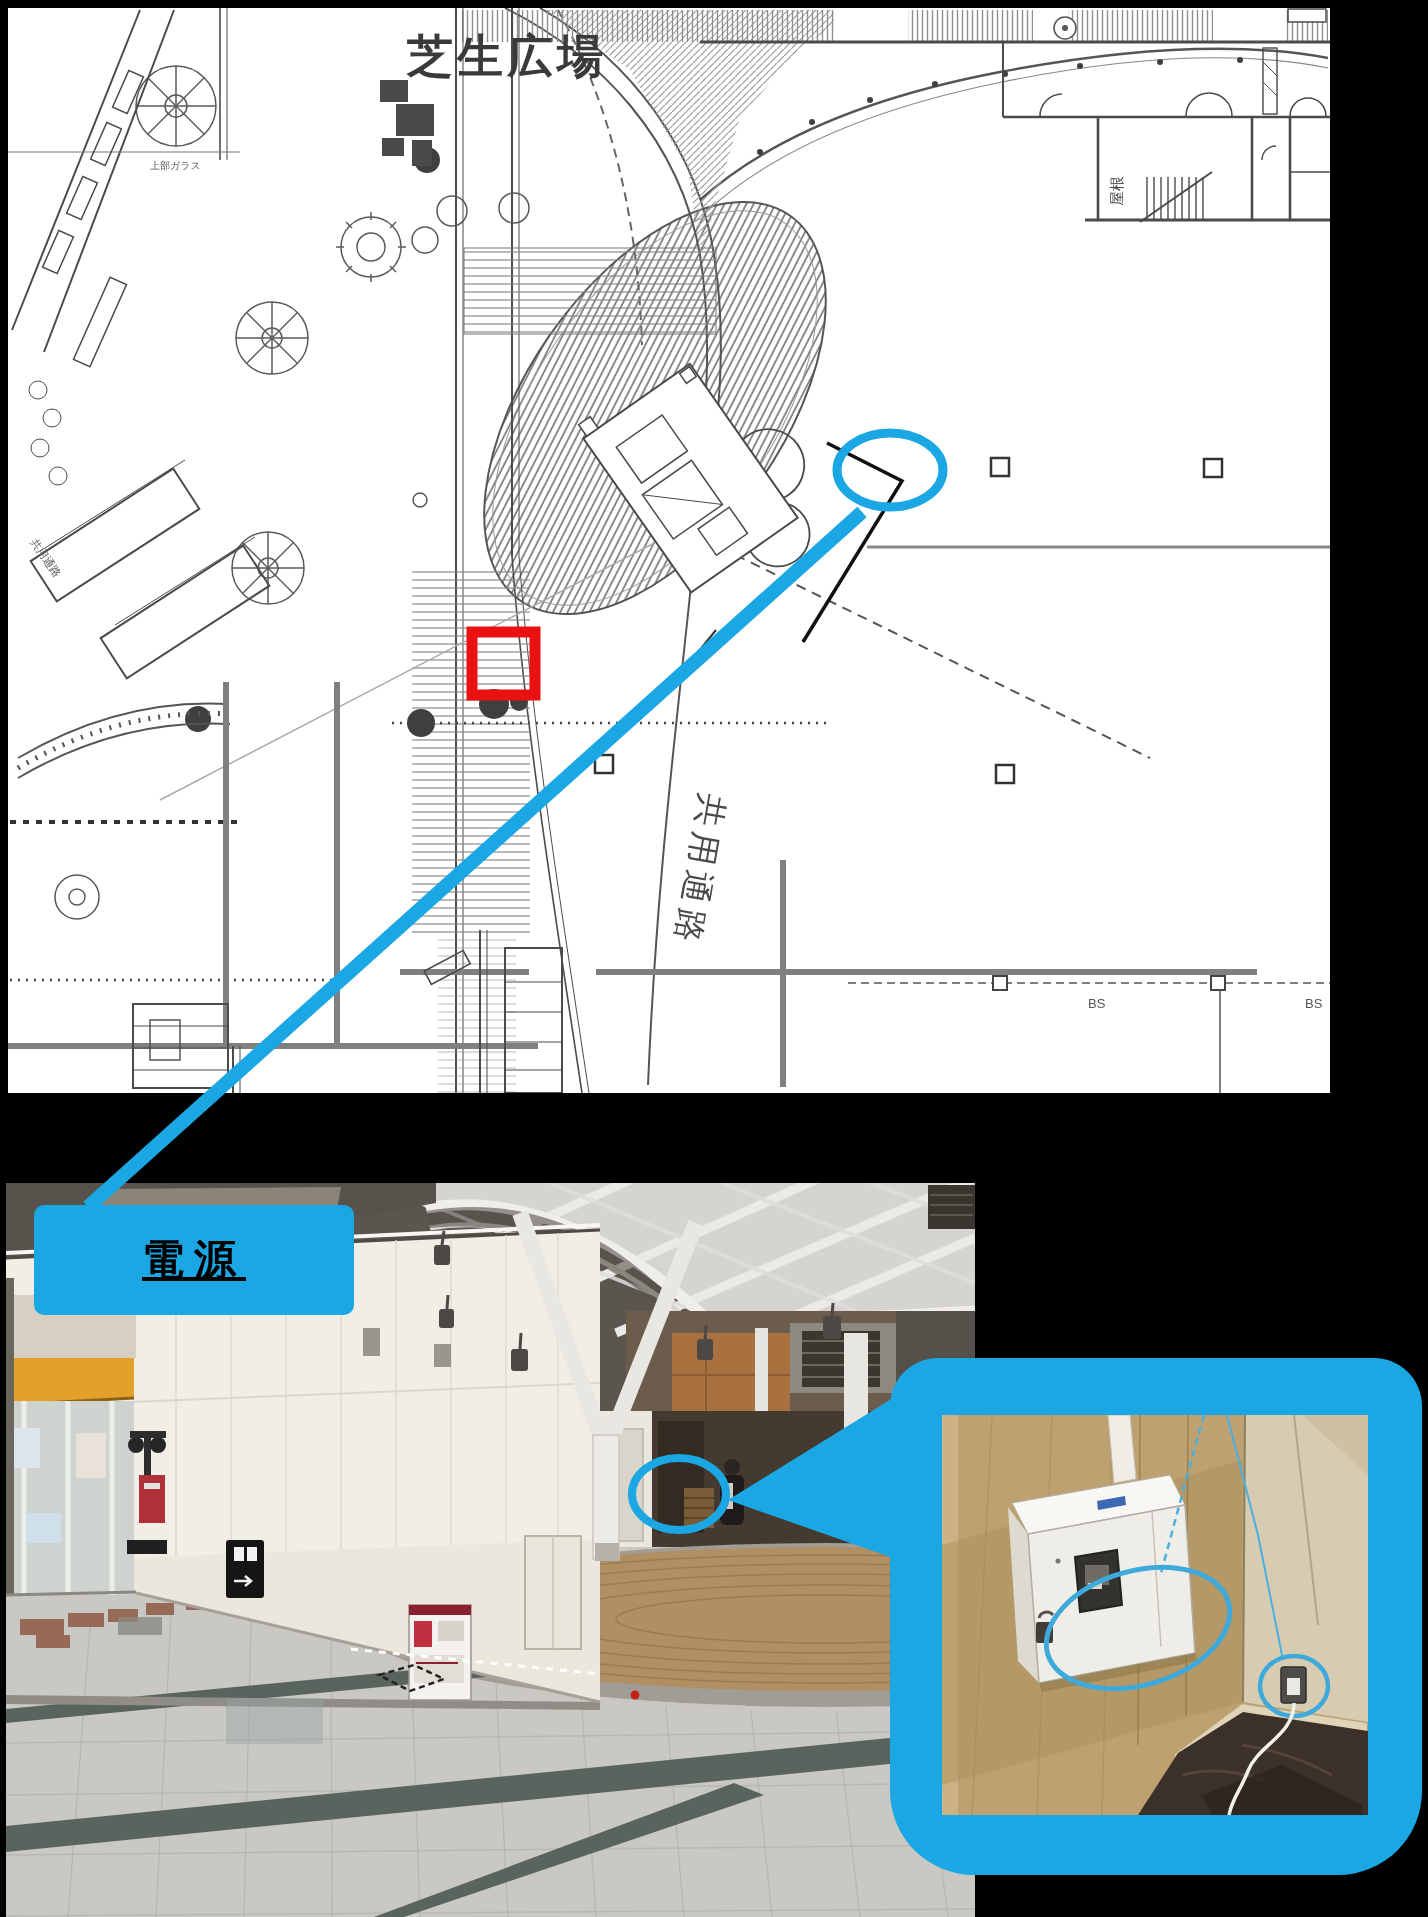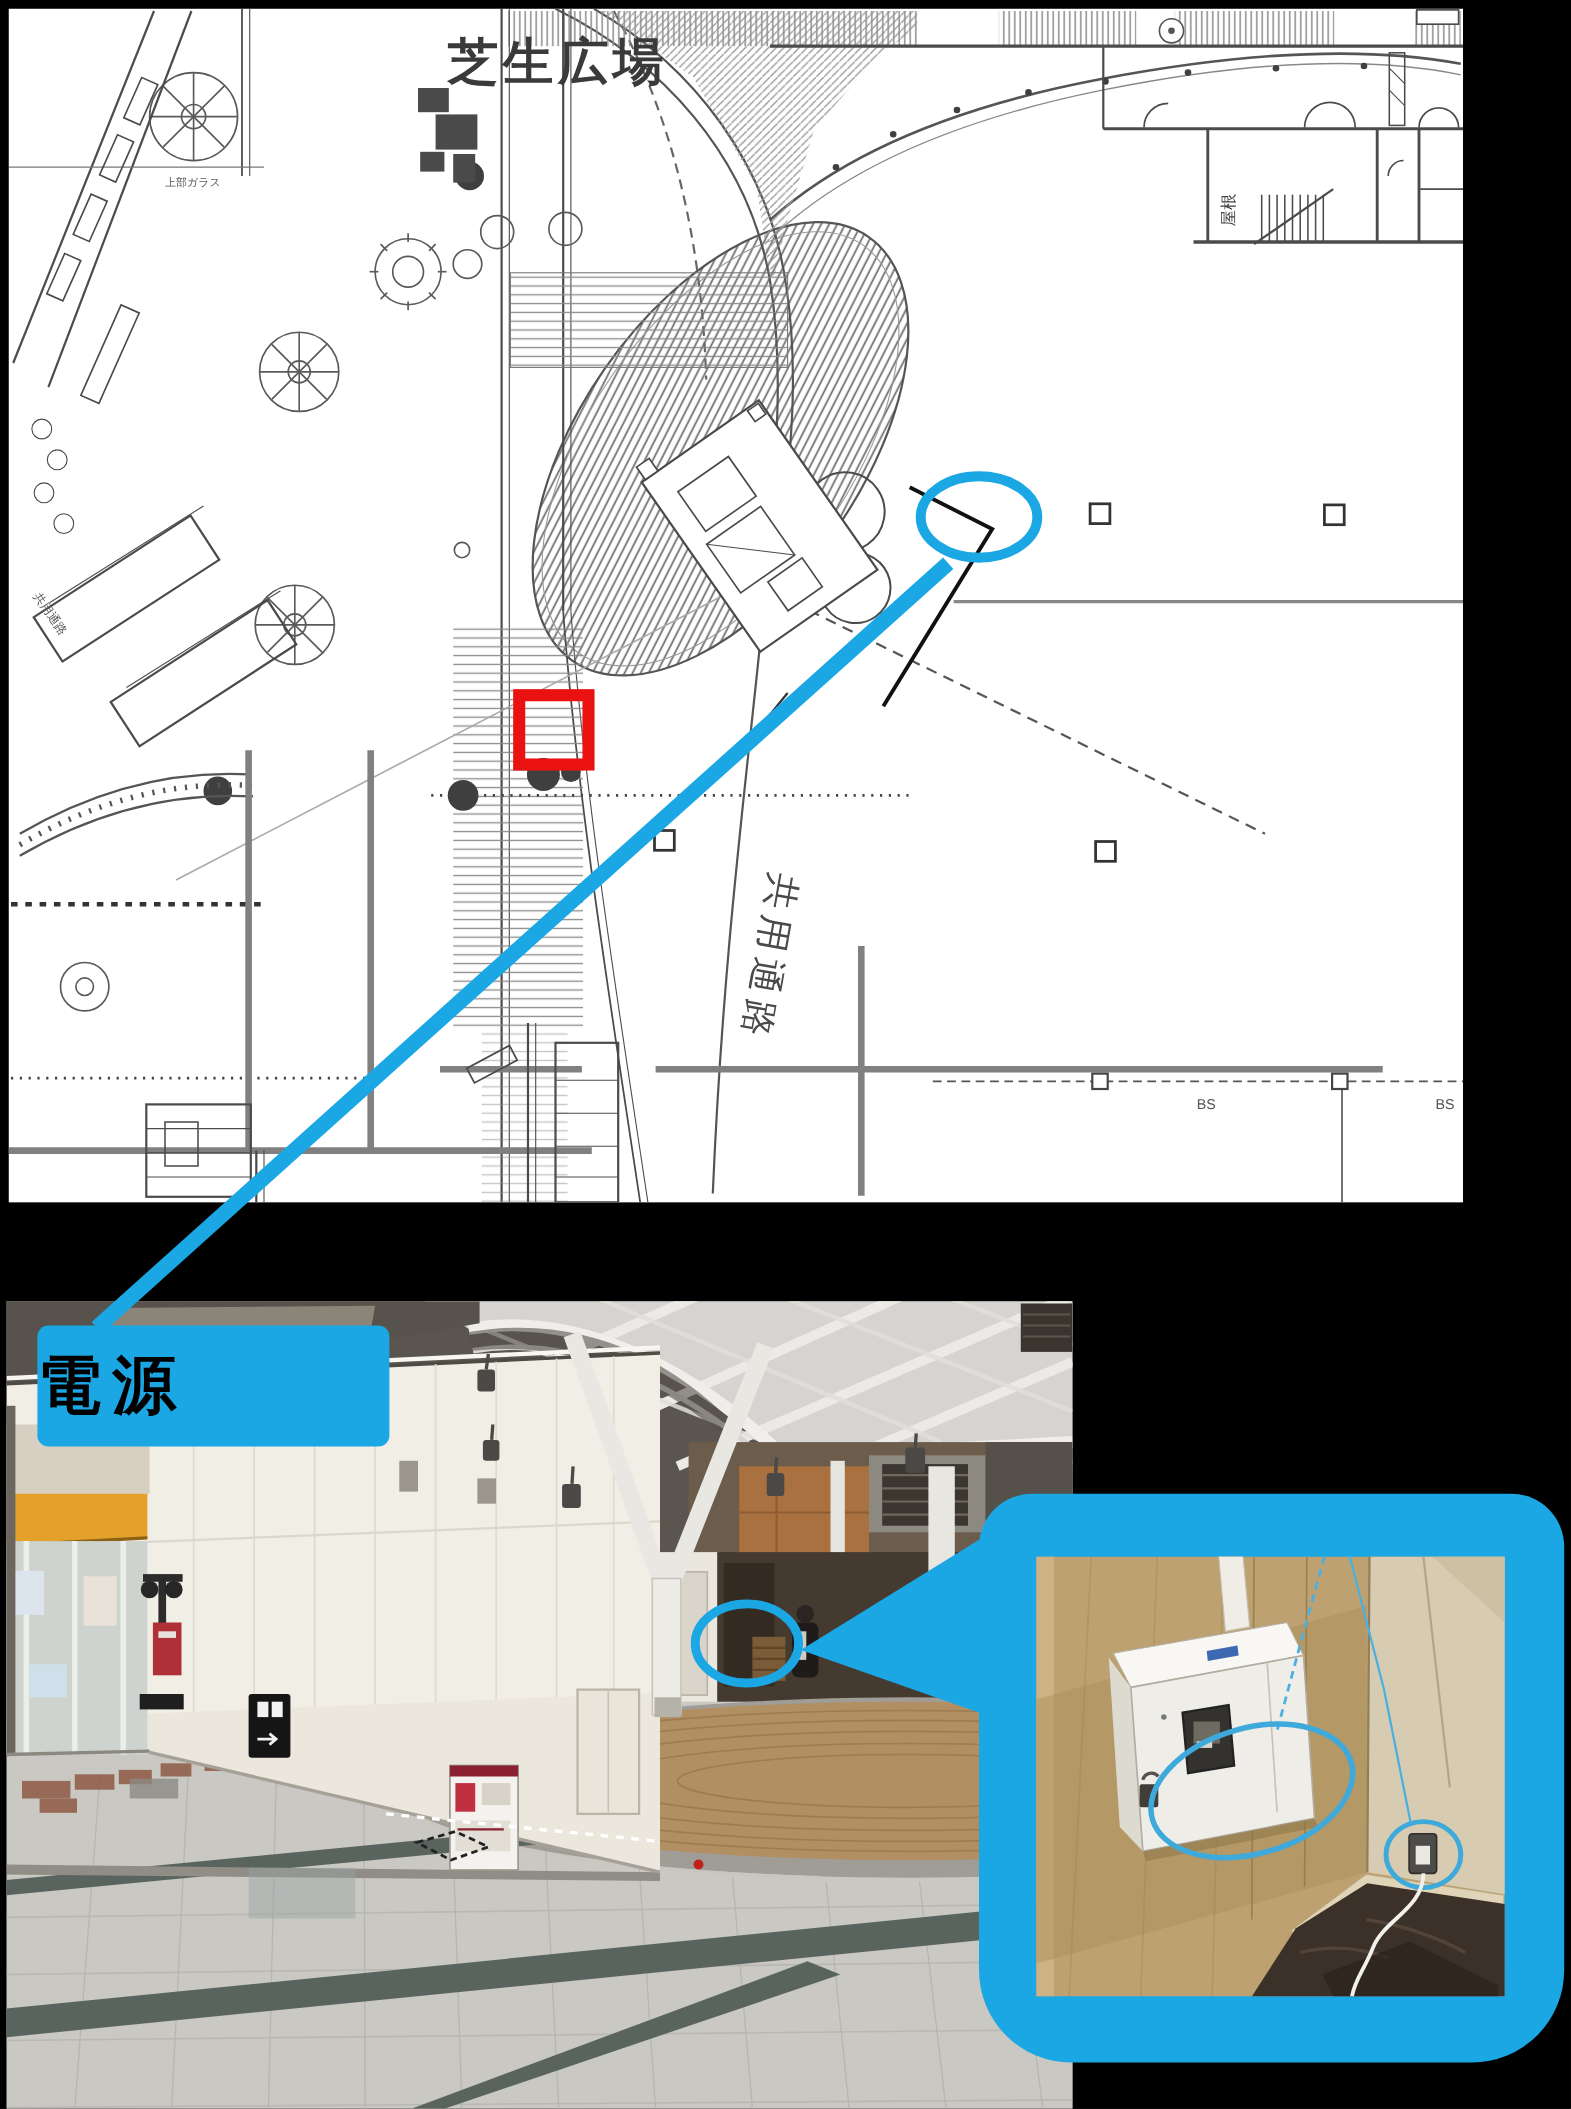--- a/index.html
+++ b/index.html
@@ -6,22 +6,22 @@
   html,body { width:1428px; height:1917px; background:#000; overflow:hidden;
               font-family:"Liberation Sans", sans-serif; }
   .stage { position:relative; width:1428px; height:1917px; background:#000; }
 
   .plan   { position:absolute; left:8px; top:8px; width:1322px; height:1085px; background:#fff; z-index:1; }
   .photo  { position:absolute; left:6px; top:1183px; width:969px; height:734px; background:#cfcfca; z-index:1; }
   .overlay{ position:absolute; left:0; top:0; width:1428px; height:1917px; z-index:2; pointer-events:none; }
 
   .power-label{
     position:absolute; left:34px; top:1205px; width:320px; height:110px;
-    border-radius:10px; display:flex; align-items:center; 
-    z-index:3; color:#000; font-size:58px; font-weight:600; letter-spacing:10px;
+    border-radius:10px; display:flex; align-items:center; justify-content:center;
+    z-index:3; color:#000; font-size:42px; font-weight:600; letter-spacing:10px;text-decoration:underline;
   }
   .callout{
     position:absolute; left:890px; top:1358px; width:532px; height:517px;
     border-radius:48px 48px 84px 84px; z-index:3;
   }
   .callout svg{ position:absolute; left:52px; top:57px; width:426px; height:400px; display:block; }
   svg text { font-family:"Liberation Sans", sans-serif; }
 </style>
 </head>
 <body>

